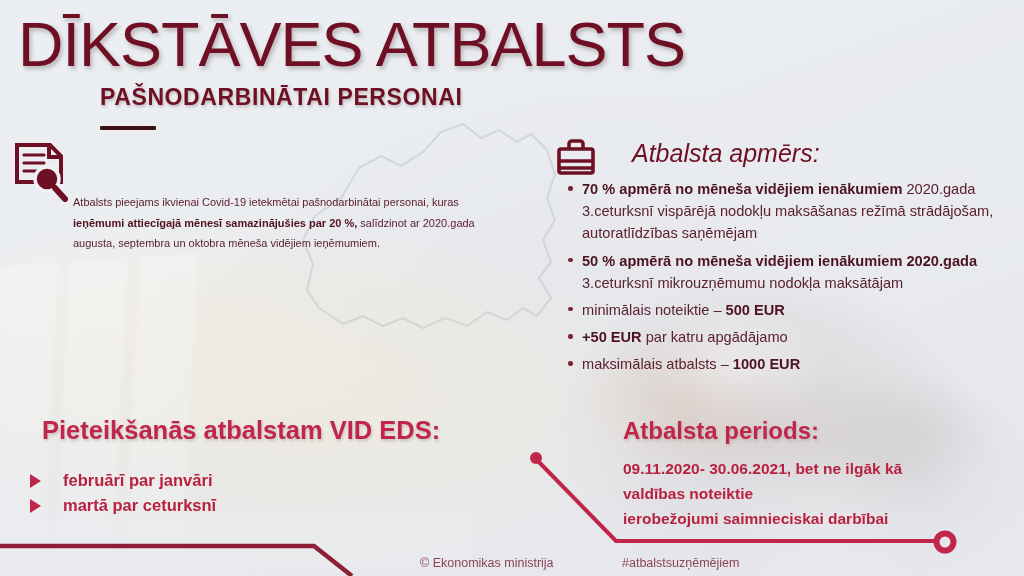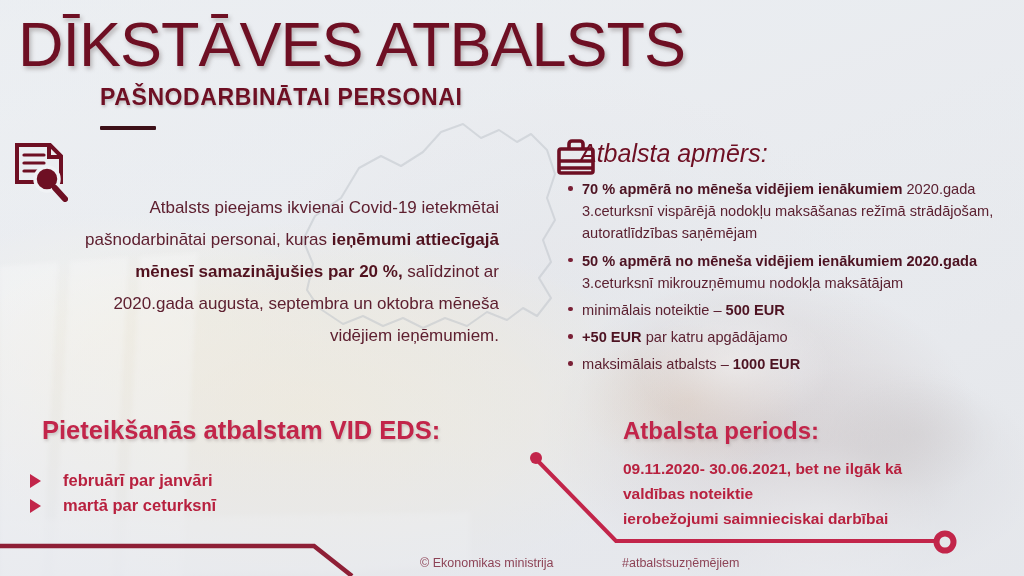--- a/index.html
+++ b/index.html
@@ -70,29 +70,29 @@
     white-space:nowrap;
   }
   .rule{
     position:absolute;left:100px;top:126px;width:56px;height:4px;
     background:#3d1018;border-radius:1px;
   }
 
   
   .doc-icon{position:absolute;left:14px;top:142px;width:54px;height:60px;}
   .intro{
-    position:absolute;left:79px;top:192px;width:420px;
-    font-size:17px;line-height:1.88;color:#5e2030;text-align:right;
+    position:absolute;left:73px;top:192px;width:420px;
+    font-size:11px;line-height:1.88;color:#5e2030;
   }
   .intro b{font-weight:bold;color:#51121f;}
 
   
   .brief-icon{position:absolute;left:556px;top:138px;width:40px;height:38px;}
   .amount-title{
-    position:absolute;left:580px;top:139px;
+    position:absolute;left:632px;top:139px;
     font-size:25px;font-style:italic;color:#6e0f23;font-weight:normal;
     white-space:nowrap;
   }
   ul.amount{
     position:absolute;left:554px;top:178px;width:450px;
     margin:0;padding:0 0 0 18px;list-style:none;
     font-size:14.6px;line-height:1.52;color:#5b2131;
   }
   ul.amount li{position:relative;margin:0 0 5px 0;padding-left:10px;}
   ul.amount li::before{

